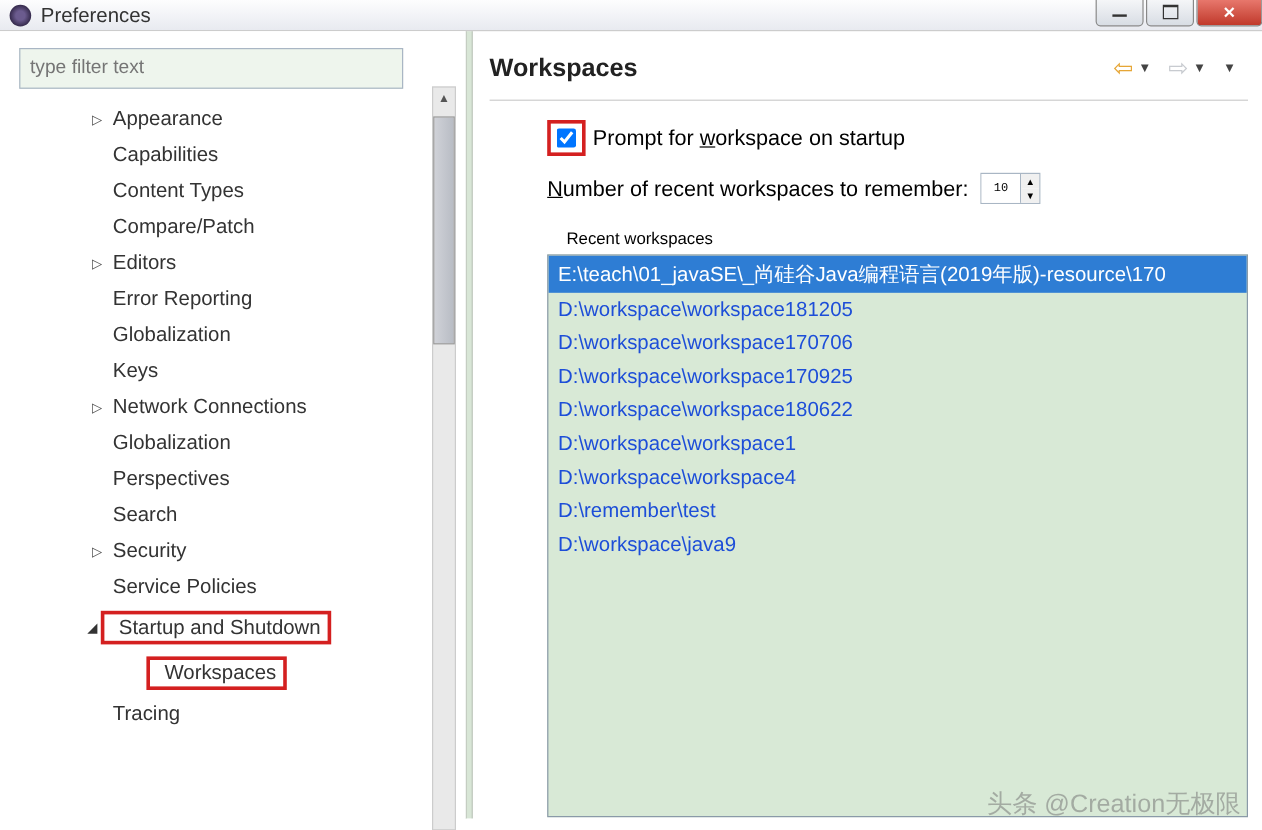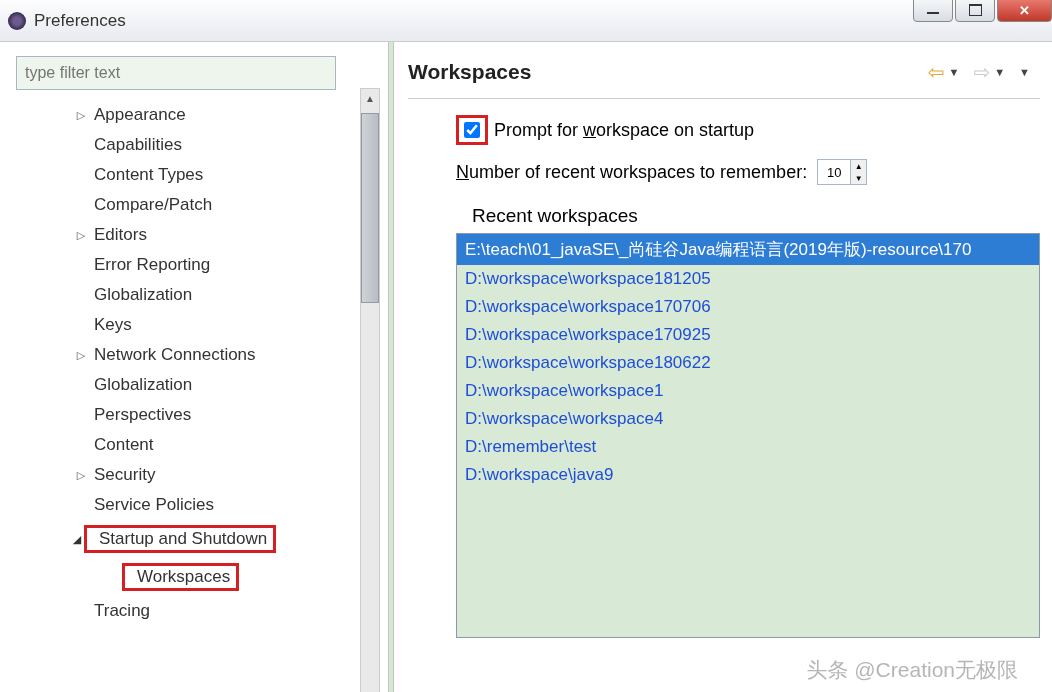--- a/index.html
+++ b/index.html
@@ -1,18 +1,18 @@
 <!DOCTYPE html>
 <html><head>
   <meta charset="utf-8">
   <style>
     * { box-sizing: border-box; margin: 0; padding: 0; }
     body { font-family: "Segoe UI", Tahoma, sans-serif; font-size: 15px; background: #fff; width: 1052px; height: 692px; overflow: hidden; position: relative; }
     
-    .titlebar { height: 42px; background: linear-gradient(to bottom, #fdfdfe, #e8eaf0); border-bottom: 1px solid #ccc; display: flex; align-items: center; padding: 0 8px; position: relative; }
+    .titlebar { height: 26px; background: linear-gradient(to bottom, #fdfdfe, #e8eaf0); border-bottom: 1px solid #ccc; display: flex; align-items: center; padding: 0 8px; position: relative; }
     .titlebar-icon { width: 18px; height: 18px; background: radial-gradient(circle, #6b5b8e 30%, #352a4c 70%); border-radius: 50%; margin-right: 8px; }
     .titlebar-title { font-size: 17px; color: #333; }
     .win-controls { position: absolute; right: 0; top: -2px; display: flex; }
     .win-btn { width: 40px; height: 24px; border: 1px solid #888; background: linear-gradient(to bottom, #f6f7f9, #d8dde4); display: flex; align-items: center; justify-content: center; margin-left: 2px; border-radius: 0 0 4px 4px; font-size: 11px; }
     .win-btn.minimize::before { content: ""; width: 12px; height: 2px; background: #333; margin-top: 6px; }
     .win-btn.maximize::before { content: ""; width: 11px; height: 9px; border: 1px solid #333; border-top: 2px solid #333; }
     .win-btn.close { background: linear-gradient(to bottom, #e97a6f, #c0392b); color: #fff; width: 55px; }
     .win-btn.close::before { content: "✕"; font-size: 13px; font-weight: bold; }
     
     .body-area { display: flex; height: calc(100% - 36px); }
@@ -44,32 +44,32 @@
     .nav-arrow.back { color: #e6a636; }
     .nav-arrow.fwd { color: #c8cbd0; }
     .nav-caret { font-size: 11px; color: #444; margin-right: 10px; }
     
     .content { padding-top: 16px; padding-left: 48px; }
     .check-row { display: flex; align-items: center; font-size: 18px; margin-bottom: 14px; }
     .check-wrap { border: 3px solid #d42020; padding: 4px 5px; display: inline-flex; align-items: center; justify-content: center; margin-right: 6px; }
     .check-wrap input { width: 16px; height: 16px; }
     .num-row { display: flex; align-items: center; font-size: 18px; margin-bottom: 20px; }
     .spinner { display: flex; align-items: center; margin-left: 10px; border: 1px solid #a9b6c4; }
-    .spinner input { width: 32px; height: 24px; border: none; text-align: center; font-size: 13px; }
+    .spinner input { width: 32px; height: 24px; border: none; text-align: center; font-size: 10px; font-family: Liberation Mono, monospace; }
     .spinner-btns { display: flex; flex-direction: column; border-left: 1px solid #a9b6c4; }
     .spinner-btn { width: 15px; height: 12px; font-size: 8px; display: flex; align-items: center; justify-content: center; background: #f0f0f0; }
     
-    .recent-label { font-size: 19px; margin-left: 16px; margin-bottom: 6px; }
-    .list-box { border: 1px solid #8a9aa8; background: #d8e9d6; height: 405px; overflow: hidden; }
+    .recent-label { font-size: 14px; margin-left: 16px; margin-bottom: 6px; }
+    .list-box { border: 1px solid #8a9aa8; background: #d8e9d6; height: 469px; overflow: hidden; }
     .list-item { padding: 4px 8px; font-size: 17px; color: #1d4ed8; white-space: nowrap; overflow: hidden; }
     .list-item.selected { background: #2e7dd4; color: #fff; }
     
     .mnemonic { text-decoration: underline; }
     
-    .watermark { position: absolute; bottom: 8px; right: 34px; font-size: 21px; color: rgba(120,120,120,0.55); font-weight: 500; }
+    .watermark { position: absolute; bottom: 8px; right: 18px; font-size: 21px; color: rgba(120,120,120,0.55); font-weight: 500; }
   </style>
 </head>
 <body>
 
 <div class="titlebar">
   <div class="titlebar-icon"></div>
   <div class="titlebar-title">Preferences</div>
   <div class="win-controls">
     <div class="win-btn minimize"></div>
     <div class="win-btn maximize"></div>
@@ -120,21 +120,21 @@
         <div class="tree-item level-1">
           <span class="arrow"></span>
           <span class="label">Globalization</span>
         </div>
         <div class="tree-item level-1">
           <span class="arrow"></span>
           <span class="label">Perspectives</span>
         </div>
         <div class="tree-item level-1">
           <span class="arrow"></span>
-          <span class="label">Content</span>
+          <span class="label">Search</span>
         </div>
         <div class="tree-item level-1">
           <span class="arrow">▷</span>
           <span class="label">Security</span>
         </div>
         <div class="tree-item level-1">
           <span class="arrow"></span>
           <span class="label">Service Policies</span>
         </div>
         <div class="tree-item level-1 red-box-item">

